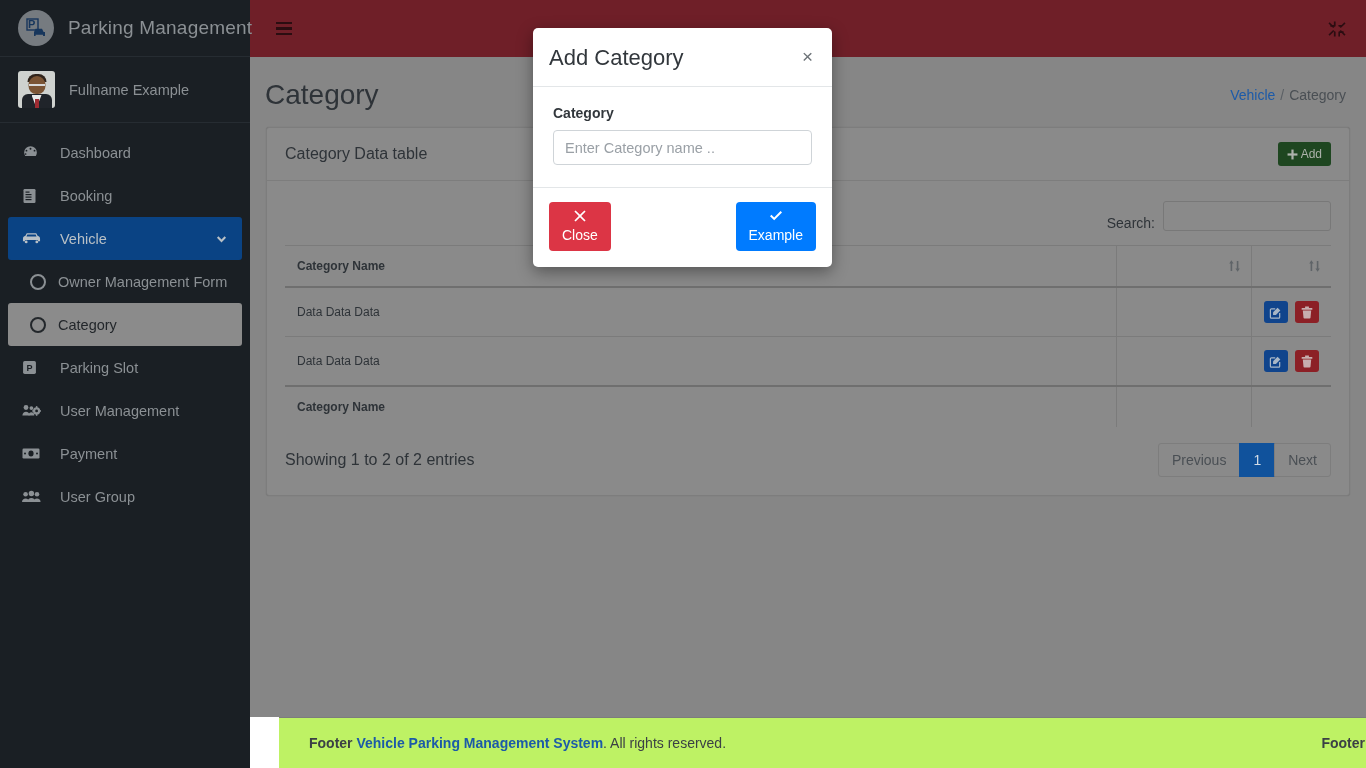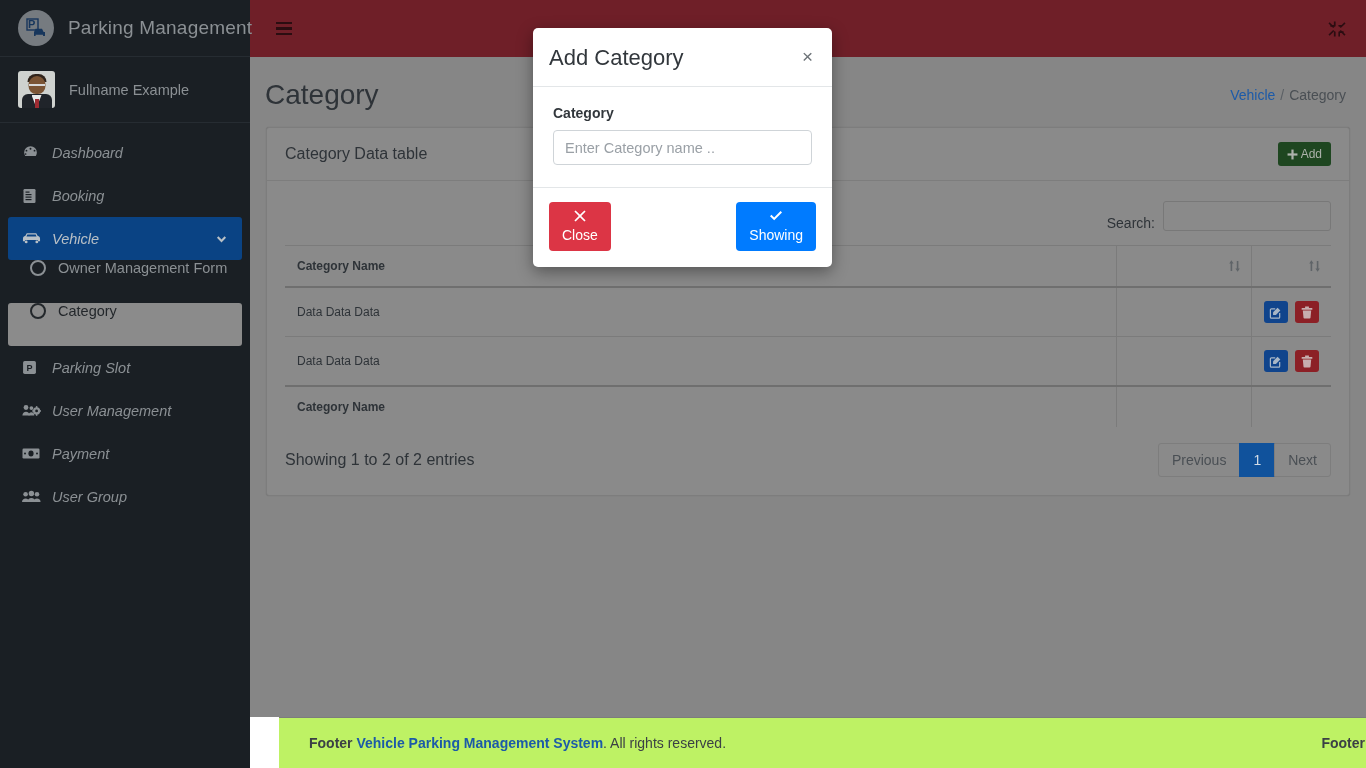--- a/index.html
+++ b/index.html
@@ -103,37 +103,37 @@
     color: #8b9094;
     font-size: 14.5px;
     cursor: pointer;
     position: relative;
   }
   .nav-item .ico {
     width: 26px; flex: 0 0 26px;
     display: flex; align-items: center; justify-content: flex-start;
     color: #8b9094;
   }
-  .nav-item .lbl { margin-left: 4px; white-space: nowrap; font-style: italic; }
+  .nav-item .lbl { margin-left: 12px; white-space: nowrap; }
   .nav-item.active-blue {
     background: #0a4384;
     color: #b9c0c6;
     margin: 0 8px;
     padding-left: 14px;
     border-radius: 3px;
     width: 234px;
   }
   .nav-item.active-blue .ico { color: #b9c0c6; }
   .nav-item .chev {
     position: absolute; right: 14px; top: 50%;
     transform: translateY(-50%);
     color: #b9c0c6;
   }
   .nav-sub {
-    display: flex; align-items: flex-start;
+    display: flex; align-items: center;
     height: 43px;
     padding-left: 30px;
     color: #8b9094;
     font-size: 14.5px;
     cursor: pointer;
   }
   .nav-sub.sub-active {
     background: #8b8b8b;
     color: #23272b;
     margin: 0 8px;
@@ -676,18 +676,18 @@
           </svg>
         </span>
         <span>Close</span>
       </button>
       <button class="btn btn-submit">
         <span>
           <svg width="14" height="12" viewBox="0 0 14 12" fill="currentColor" class="ico-svg">
             <path d="M1 6.2 L2.4 4.7 L5.2 7.5 L11.6 1 L13 2.4 L5.2 10.3z"></path>
           </svg>
         </span>
-        <span>Showing</span>
+        <span>Example</span>
       </button>
     </div>
   </div>
 
 </div>
 
 </body></html>

